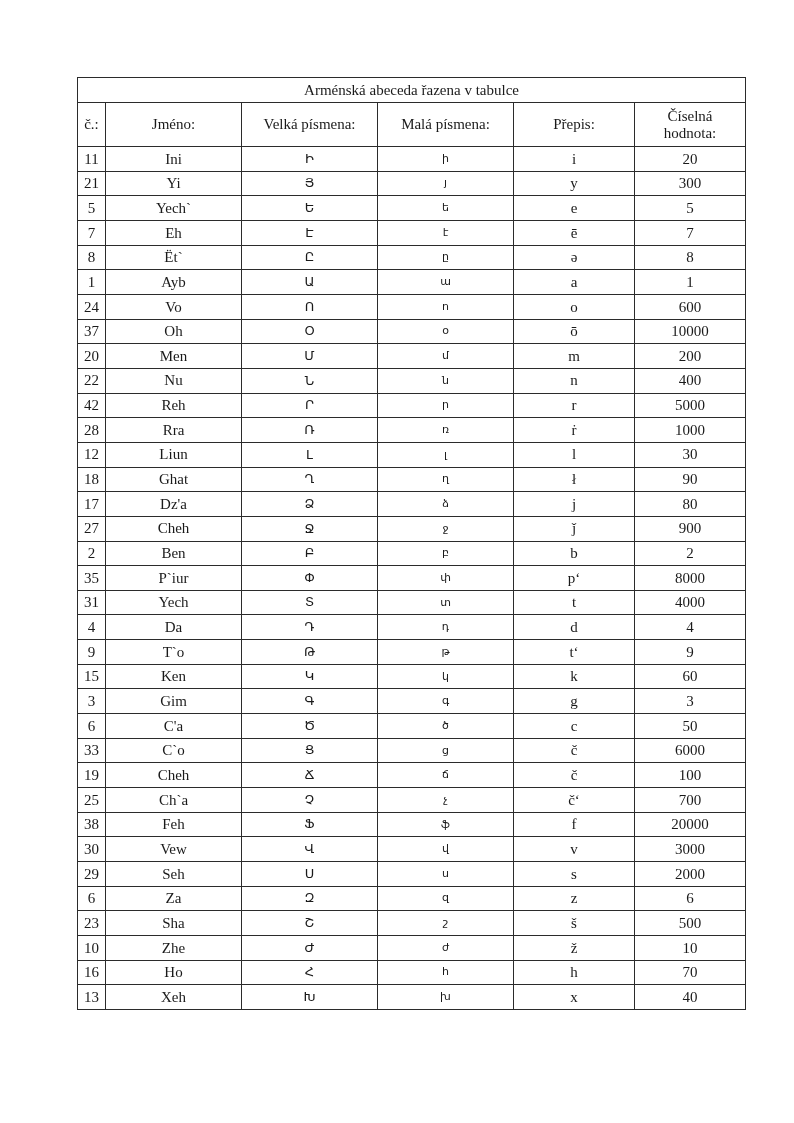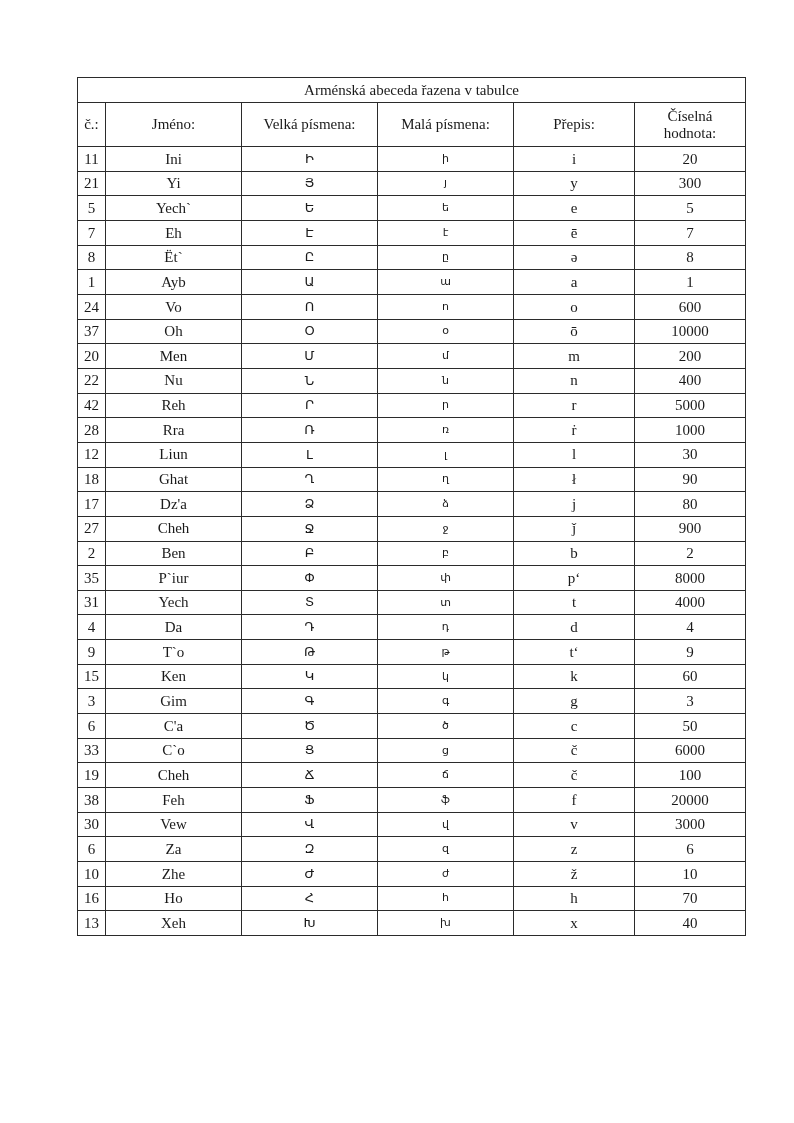--- a/index.html
+++ b/index.html
@@ -279,44 +279,68 @@
       </tr>
       <tr class="data-row">
         <td class="num">19</td>
         <td class="name">Cheh</td>
         <td class="upper">Ճ</td>
         <td class="lower">ճ</td>
         <td class="translit">č</td>
         <td class="value">100</td>
       </tr>
       <tr class="data-row">
+        <td class="num">25</td>
+        <td class="name">Ch`a</td>
+        <td class="upper">Չ</td>
+        <td class="lower">չ</td>
+        <td class="translit">čʻ</td>
+        <td class="value">700</td>
+      </tr>
+      <tr class="data-row">
         <td class="num">38</td>
         <td class="name">Feh</td>
         <td class="upper">Ֆ</td>
         <td class="lower">ֆ</td>
         <td class="translit">f</td>
         <td class="value">20000</td>
       </tr>
       <tr class="data-row">
         <td class="num">30</td>
         <td class="name">Vew</td>
         <td class="upper">Վ</td>
         <td class="lower">վ</td>
         <td class="translit">v</td>
         <td class="value">3000</td>
       </tr>
       <tr class="data-row">
+        <td class="num">29</td>
+        <td class="name">Seh</td>
+        <td class="upper">Ս</td>
+        <td class="lower">ս</td>
+        <td class="translit">s</td>
+        <td class="value">2000</td>
+      </tr>
+      <tr class="data-row">
         <td class="num">6</td>
         <td class="name">Za</td>
         <td class="upper">Զ</td>
         <td class="lower">զ</td>
         <td class="translit">z</td>
         <td class="value">6</td>
       </tr>
       <tr class="data-row">
+        <td class="num">23</td>
+        <td class="name">Sha</td>
+        <td class="upper">Շ</td>
+        <td class="lower">շ</td>
+        <td class="translit">š</td>
+        <td class="value">500</td>
+      </tr>
+      <tr class="data-row">
         <td class="num">10</td>
         <td class="name">Zhe</td>
         <td class="upper">Ժ</td>
         <td class="lower">ժ</td>
         <td class="translit">ž</td>
         <td class="value">10</td>
       </tr>
       <tr class="data-row">
         <td class="num">16</td>
         <td class="name">Ho</td>

